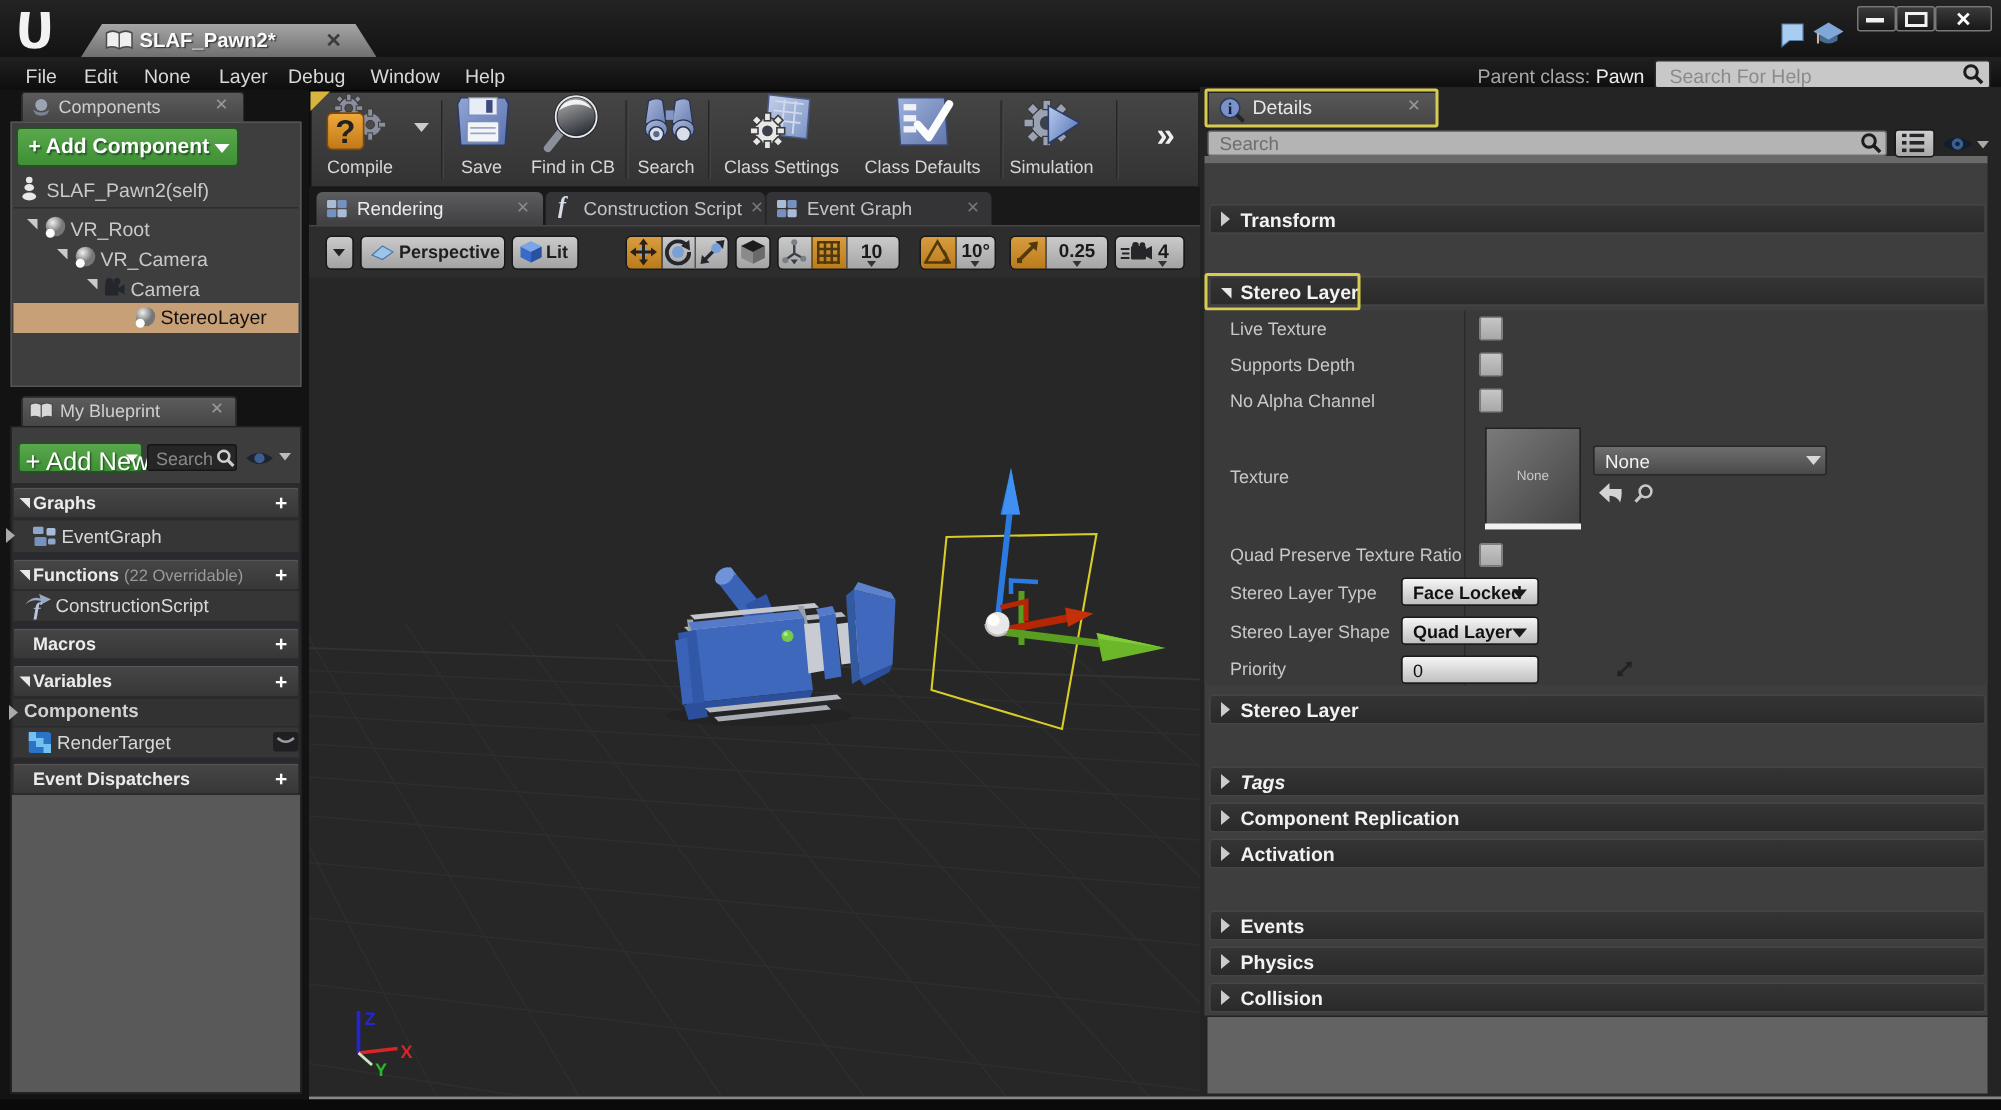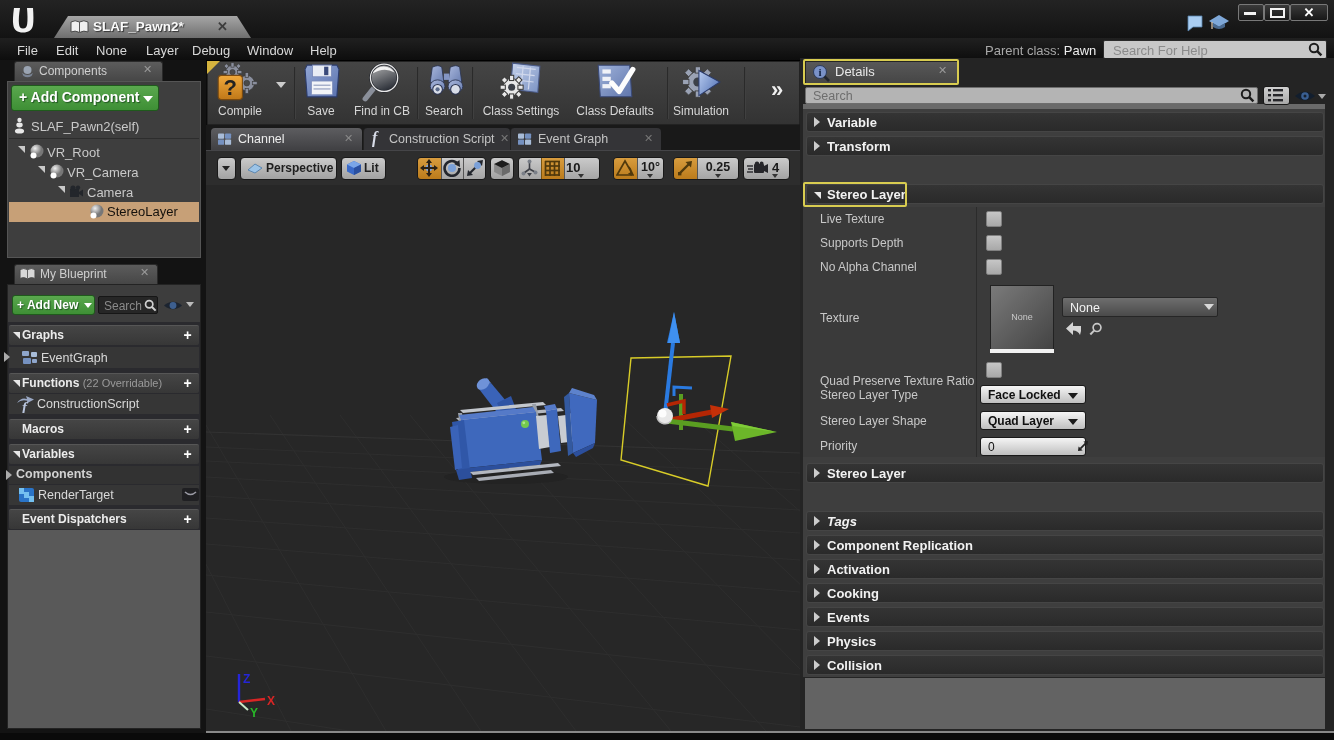--- a/index.html
+++ b/index.html
@@ -4,21 +4,21 @@
 <style>
 html,body{margin:0;padding:0;background:#000;}
 #win{position:relative;width:1334px;height:740px;background:#0b0b0b;overflow:hidden;
   font-family:"Liberation Sans",sans-serif;-webkit-font-smoothing:antialiased;}
 .abs{position:absolute;}
 .tabgray{background:linear-gradient(#5c5c5c,#454545);border:1px solid #2a2a2a;border-bottom:none;border-radius:3px 3px 0 0;}
 .hdr{background:linear-gradient(#454545,#373737);border-top:1px solid #565656;border-radius:2px;color:#ececec;font-weight:bold;font-size:12px;}
 .plus{position:absolute;right:4px;top:2px;width:15px;height:15px;color:#fff;font-weight:bold;font-size:14px;text-align:center;line-height:14px;}
 .dhdr{background:linear-gradient(#343434,#2a2a2a);border:1px solid #454545;border-radius:3px;color:#f2f2f2;font-weight:bold;font-size:13px;}
 .cb{position:absolute;left:986px;width:14px;height:14px;background:linear-gradient(#c6c6c6,#a8a8a8);border:1px solid #808080;border-radius:2px;}
-.ldrop{position:absolute;left:980px;width:106px;height:19px;background:linear-gradient(#f5f5f5,#bfbfbf);border:1px solid #1a1a1a;border-radius:3px;color:#101010;font-size:12px;font-weight:bold;line-height:19px;padding-left:7px;box-sizing:border-box;}
+.ldrop{position:absolute;left:934px;width:92px;height:19px;background:linear-gradient(#f5f5f5,#bfbfbf);border:1px solid #1a1a1a;border-radius:3px;color:#101010;font-size:12px;font-weight:bold;line-height:19px;padding-left:7px;box-sizing:border-box;}
 .dtri{position:absolute;right:7px;top:7px;width:0;height:0;border-left:5px solid transparent;border-right:5px solid transparent;border-top:6px solid #1a1a1a;}
 .plabel{position:absolute;left:820px;color:#c8c8c8;font-size:12px;}
 .vx{position:absolute;top:5px;bottom:5px;width:2px;background:linear-gradient(90deg,#1f1f1f,#4b4b4b);}
 .tlabel{position:absolute;color:#d6d6d6;font-size:12px;text-align:center;}
 .menu{color:#d8d8d8;font-size:13px;position:absolute;top:43px;}
 </style>
 </head>
 <body>
 <div id="win">
 
@@ -130,21 +130,21 @@
   <path d="M1 3 Q5 0.5 9.5 3 Q14 0.5 18 3 L18 13 Q14 11 9.5 13.5 Q5 11 1 13 Z" fill="#d8d8d8" stroke="#4a4a4a" stroke-width="1"></path>
       <line x1="9.5" y1="3" x2="9.5" y2="13" stroke="#555" stroke-width="1"></line>
 </svg>
 <div class="abs" style="left:40px;top:267px;color:#cfcfcf;font-size:12px;">My Blueprint</div>
 <div class="abs" style="left:140px;top:266px;color:#9a9a9a;font-size:11px;">✕</div>
 <div class="abs" style="left:7px;top:284px;width:194px;height:445px;background:#2a2a2e;border:1px solid #232323;box-sizing:border-box;"></div>
 <div class="abs" style="left:8px;top:285px;width:192px;height:37px;background:#3d3d3d;"></div>
 <div class="abs" style="left:8px;top:530px;width:192px;height:198px;background:#595959;"></div>
 
 <div class="abs" style="left:12px;top:295px;width:83px;height:20px;background:linear-gradient(#5aa84e,#3e8f35);border:1px solid #1f5a1c;border-radius:3px;box-sizing:border-box;"></div>
-<div class="abs" style="left:17px;top:298px;color:#fff;font-weight:bold;font-size:12px;text-shadow:1px 1px 1px #225522;">+ Add New</div>
+<div class="abs" style="left:17px;top:298px;color:#fff;font-weight:normal;font-size:17px;text-shadow:1px 1px 1px #225522;">+ Add New</div>
 <div class="abs" style="left:84px;top:303px;width:0;height:0;border-left:4px solid transparent;border-right:4px solid transparent;border-top:5px solid #fff;"></div>
 <div class="abs" style="left:98px;top:296px;width:60px;height:18px;background:#262626;border:1px solid #161616;border-radius:2px;color:#8a8a8a;font-size:12px;line-height:18px;padding-left:5px;box-sizing:border-box;">Search</div>
 <svg class="abs" style="left:144px;top:299px" width="13" height="13" viewBox="0 0 15 15">
       <circle cx="6" cy="6" r="4.2" fill="none" stroke="#cfcfcf" stroke-width="2"></circle>
       <line x1="9.2" y1="9.2" x2="13.4" y2="13.4" stroke="#cfcfcf" stroke-width="2.4"></line>
     </svg>
 <svg class="abs" style="left:163px;top:299px" width="20" height="13" viewBox="0 0 20 13">
       <path d="M1 6.5 Q10 -1 19 6.5 Q10 14 1 6.5 Z" fill="#1c2430"></path>
       <circle cx="10" cy="6.5" r="3.4" fill="#3d5f8f"></circle>
     </svg>
@@ -366,21 +366,21 @@
 <div class="abs" style="left:771px;top:77px;color:#f0f0f0;font-size:22px;font-weight:bold;">»</div>
 
 <div class="abs" style="left:206px;top:125px;width:594px;height:25px;background:#191919;"></div>
 <div class="abs" style="left:211px;top:128px;width:151px;height:22px;background:linear-gradient(#5d5d60,#404043);border-radius:4px 4px 0 0;"></div>
 <svg class="abs" style="left:218px;top:133px" width="14" height="13" viewBox="0 0 16 14">
       <rect x="0" y="0" width="7" height="6" rx="1" fill="#a8bcd8"></rect>
       <rect x="8" y="0" width="7" height="6" rx="1" fill="#7591c0"></rect>
       <rect x="0" y="7" width="7" height="6" rx="1" fill="#7591c0"></rect>
       <rect x="8" y="7" width="7" height="6" rx="1" fill="#a8bcd8"></rect>
     </svg>
-<div class="abs" style="left:238px;top:132px;color:#ececec;font-size:12.5px;">Channel</div>
+<div class="abs" style="left:238px;top:132px;color:#ececec;font-size:12.5px;">Rendering</div>
 <div class="abs" style="left:344px;top:132px;color:#8a8a8a;font-size:11px;">✕</div>
 <div class="abs" style="left:363px;top:128px;width:146px;height:22px;background:#343437;border-radius:4px 4px 0 0;border-left:1px solid #222;"></div>
 <div class="abs" style="left:372px;top:129px;color:#d8dce8;font-size:16px;font-family:'Liberation Serif',serif;font-style:italic;font-weight:bold;">f</div>
 <div class="abs" style="left:389px;top:132px;color:#c4c4c4;font-size:12.5px;">Construction Script</div>
 <div class="abs" style="left:500px;top:132px;color:#777;font-size:11px;">✕</div>
 <div class="abs" style="left:510px;top:128px;width:150px;height:22px;background:#343437;border-radius:4px 4px 0 0;border-left:1px solid #222;"></div>
 <svg class="abs" style="left:518px;top:133px" width="14" height="13" viewBox="0 0 16 14">
       <rect x="0" y="0" width="7" height="6" rx="1" fill="#a8bcd8"></rect>
       <rect x="8" y="0" width="7" height="6" rx="1" fill="#7591c0"></rect>
       <rect x="0" y="7" width="7" height="6" rx="1" fill="#7591c0"></rect>
@@ -466,21 +466,21 @@
         <line x1="1" y1="1.5" x2="16" y2="1.5"></line>
         <line x1="1" y1="6" x2="16" y2="6"></line>
         <line x1="1" y1="10.5" x2="16" y2="10.5"></line>
         <line x1="1" y1="15" x2="16" y2="15"></line>
         <line x1="1.5" y1="1" x2="1.5" y2="16"></line>
         <line x1="6" y1="1" x2="6" y2="16"></line>
         <line x1="10.5" y1="1" x2="10.5" y2="16"></line>
         <line x1="15" y1="1" x2="15" y2="16"></line>
       </g>
     </svg>
-<div class="abs" style="left:566px;top:160px;width:30px;color:#1a1a1a;font-size:13px;font-weight:bold;text-align:left;">10</div>
+<div class="abs" style="left:566px;top:160px;width:30px;color:#1a1a1a;font-size:13px;font-weight:bold;text-align:center;">10</div>
 <div class="abs" style="left:578px;top:174px;width:0;height:0;border-left:3.5px solid transparent;border-right:3.5px solid transparent;border-top:4px solid #333;"></div>
 
 <div class="abs" style="left:613px;top:157px;width:51px;height:23px;border:1px solid #191919;border-radius:4px;overflow:hidden;box-sizing:border-box;">
   <div style="position:absolute;left:0;top:0;width:23px;height:23px;background:linear-gradient(#d89c3e,#b87818);"></div>
   <div style="position:absolute;left:23px;top:0;width:28px;height:23px;background:linear-gradient(#cacaca,#a2a2a2);border-left:1px solid #555;"></div>
 </div>
 <svg class="abs" style="left:616px;top:159px" width="18" height="18" viewBox="0 0 18 18">
       <path d="M9 2 L17 16 L1 16 Z" fill="none" stroke="#50390c" stroke-width="1.7"></path>
       <path d="M13 8 A8 8 0 0 1 15 15" fill="none" stroke="#50390c" stroke-width="1.4"></path>
       <path d="M16.5 12.5 L15.5 17 L12 14.5 Z" fill="#50390c"></path>
@@ -654,24 +654,20 @@
         <rect x="5" y="10" width="10" height="2.4"></rect>
       </g>
     </svg>
 <svg class="abs" style="left:1294px;top:89px" width="22" height="14" viewBox="0 0 22 14">
       <path d="M1 7 Q11 -1.5 21 7 Q11 15.5 1 7 Z" fill="#121e2e"></path>
       <circle cx="11" cy="7" r="3.8" fill="#3a5f92"></circle>
       <circle cx="11" cy="7" r="1.5" fill="#16202e"></circle>
     </svg>
 <div class="abs" style="left:1318px;top:94px;width:0;height:0;border-left:4px solid transparent;border-right:4px solid transparent;border-top:5px solid #aaa;"></div>
 
-<div class="abs dhdr" style="left:806px;top:112px;width:518px;height:20px;box-sizing:border-box;">
-      <span style="position:absolute;left:7px;top:4px;width:0;height:0;border-top:5px solid transparent;border-bottom:5px solid transparent;border-left:6px solid #ccc;"></span>
-      <span style="position:absolute;left:20px;top:2px;">Variable</span>
-    </div>
 <div class="abs dhdr" style="left:806px;top:136px;width:518px;height:20px;box-sizing:border-box;">
       <span style="position:absolute;left:7px;top:4px;width:0;height:0;border-top:5px solid transparent;border-bottom:5px solid transparent;border-left:6px solid #ccc;"></span>
       <span style="position:absolute;left:20px;top:2px;">Transform</span>
     </div>
 <div class="abs dhdr" style="left:806px;top:184px;width:518px;height:20px;box-sizing:border-box;">
       <span style="position:absolute;left:7px;top:7px;width:0;height:0;border-left:7px solid transparent;border-top:7px solid #e8e8e8;"></span>
       <span style="position:absolute;left:20px;top:2px;">Stereo Layer</span>
     </div>
 <div class="abs" style="left:803px;top:182px;width:104px;height:25px;border:2px solid #d8cc50;border-radius:2px;box-sizing:border-box;"></div>
 
@@ -689,21 +685,21 @@
 <div class="abs" style="left:990px;top:349px;width:64px;height:4px;background:#f2f2f2;"></div>
 <div class="abs" style="left:1062px;top:297px;width:156px;height:20px;background:linear-gradient(#6e6e6e,#4a4a4a);border:1px solid #262626;border-radius:2px;color:#f2f2f2;font-size:12.5px;line-height:20px;padding-left:7px;box-sizing:border-box;">None</div>
 <div class="abs" style="left:1204px;top:304px;width:0;height:0;border-left:5px solid transparent;border-right:5px solid transparent;border-top:6px solid #d8d8d8;"></div>
 <svg class="abs" style="left:1066px;top:322px" width="16" height="14" viewBox="0 0 16 14">
       <path d="M7 0 L7 4 L15 4 Q15.5 9 14 13 Q12 8.5 7 8.5 L7 13 L0 6.5 Z" fill="#d4d4d4"></path>
     </svg>
 <svg class="abs" style="left:1089px;top:322px" width="14" height="14" viewBox="0 0 15 15">
       <circle cx="8.6" cy="6" r="4.2" fill="none" stroke="#c8c8c8" stroke-width="1.8"></circle>
       <line x1="5.4" y1="9.2" x2="1.4" y2="13.4" stroke="#c8c8c8" stroke-width="2.2"></line>
     </svg>
-<div class="plabel" style="top:363px;margin-top:11px;">Quad Preserve Texture Ratio</div>
+<div class="plabel" style="top:363px;">Quad Preserve Texture Ratio</div>
     <div class="cb" style="top:362px;"></div>
 <div class="plabel" style="top:388px;">Stereo Layer Type</div>
 <div class="ldrop" style="top:385px;">Face Locked<span class="dtri"></span></div>
 <div class="plabel" style="top:414px;">Stereo Layer Shape</div>
 <div class="ldrop" style="top:411px;">Quad Layer<span class="dtri"></span></div>
 <div class="plabel" style="top:439px;">Priority</div>
 <div class="ldrop" style="top:437px;font-weight:normal;">0</div>
 <svg class="abs" style="left:1077px;top:440px" width="12" height="12" viewBox="0 0 12 12">
       <line x1="3.4" y1="8.6" x2="8.6" y2="3.4" stroke="#222" stroke-width="1.8"></line>
       <path d="M11 1 L10.4 5.6 L6.4 1.6 Z" fill="#222"></path>
@@ -719,24 +715,20 @@
       <span style="position:absolute;left:20px;top:2px;">Tags</span>
     </div>
 <div class="abs dhdr" style="left:806px;top:535px;width:518px;height:20px;box-sizing:border-box;">
       <span style="position:absolute;left:7px;top:4px;width:0;height:0;border-top:5px solid transparent;border-bottom:5px solid transparent;border-left:6px solid #ccc;"></span>
       <span style="position:absolute;left:20px;top:2px;">Component Replication</span>
     </div>
 <div class="abs dhdr" style="left:806px;top:559px;width:518px;height:20px;box-sizing:border-box;">
       <span style="position:absolute;left:7px;top:4px;width:0;height:0;border-top:5px solid transparent;border-bottom:5px solid transparent;border-left:6px solid #ccc;"></span>
       <span style="position:absolute;left:20px;top:2px;">Activation</span>
     </div>
-<div class="abs dhdr" style="left:806px;top:583px;width:518px;height:20px;box-sizing:border-box;">
-      <span style="position:absolute;left:7px;top:4px;width:0;height:0;border-top:5px solid transparent;border-bottom:5px solid transparent;border-left:6px solid #ccc;"></span>
-      <span style="position:absolute;left:20px;top:2px;">Cooking</span>
-    </div>
 <div class="abs dhdr" style="left:806px;top:607px;width:518px;height:20px;box-sizing:border-box;">
       <span style="position:absolute;left:7px;top:4px;width:0;height:0;border-top:5px solid transparent;border-bottom:5px solid transparent;border-left:6px solid #ccc;"></span>
       <span style="position:absolute;left:20px;top:2px;">Events</span>
     </div>
 <div class="abs dhdr" style="left:806px;top:631px;width:518px;height:20px;box-sizing:border-box;">
       <span style="position:absolute;left:7px;top:4px;width:0;height:0;border-top:5px solid transparent;border-bottom:5px solid transparent;border-left:6px solid #ccc;"></span>
       <span style="position:absolute;left:20px;top:2px;">Physics</span>
     </div>
 <div class="abs dhdr" style="left:806px;top:655px;width:518px;height:20px;box-sizing:border-box;">
       <span style="position:absolute;left:7px;top:4px;width:0;height:0;border-top:5px solid transparent;border-bottom:5px solid transparent;border-left:6px solid #ccc;"></span>

